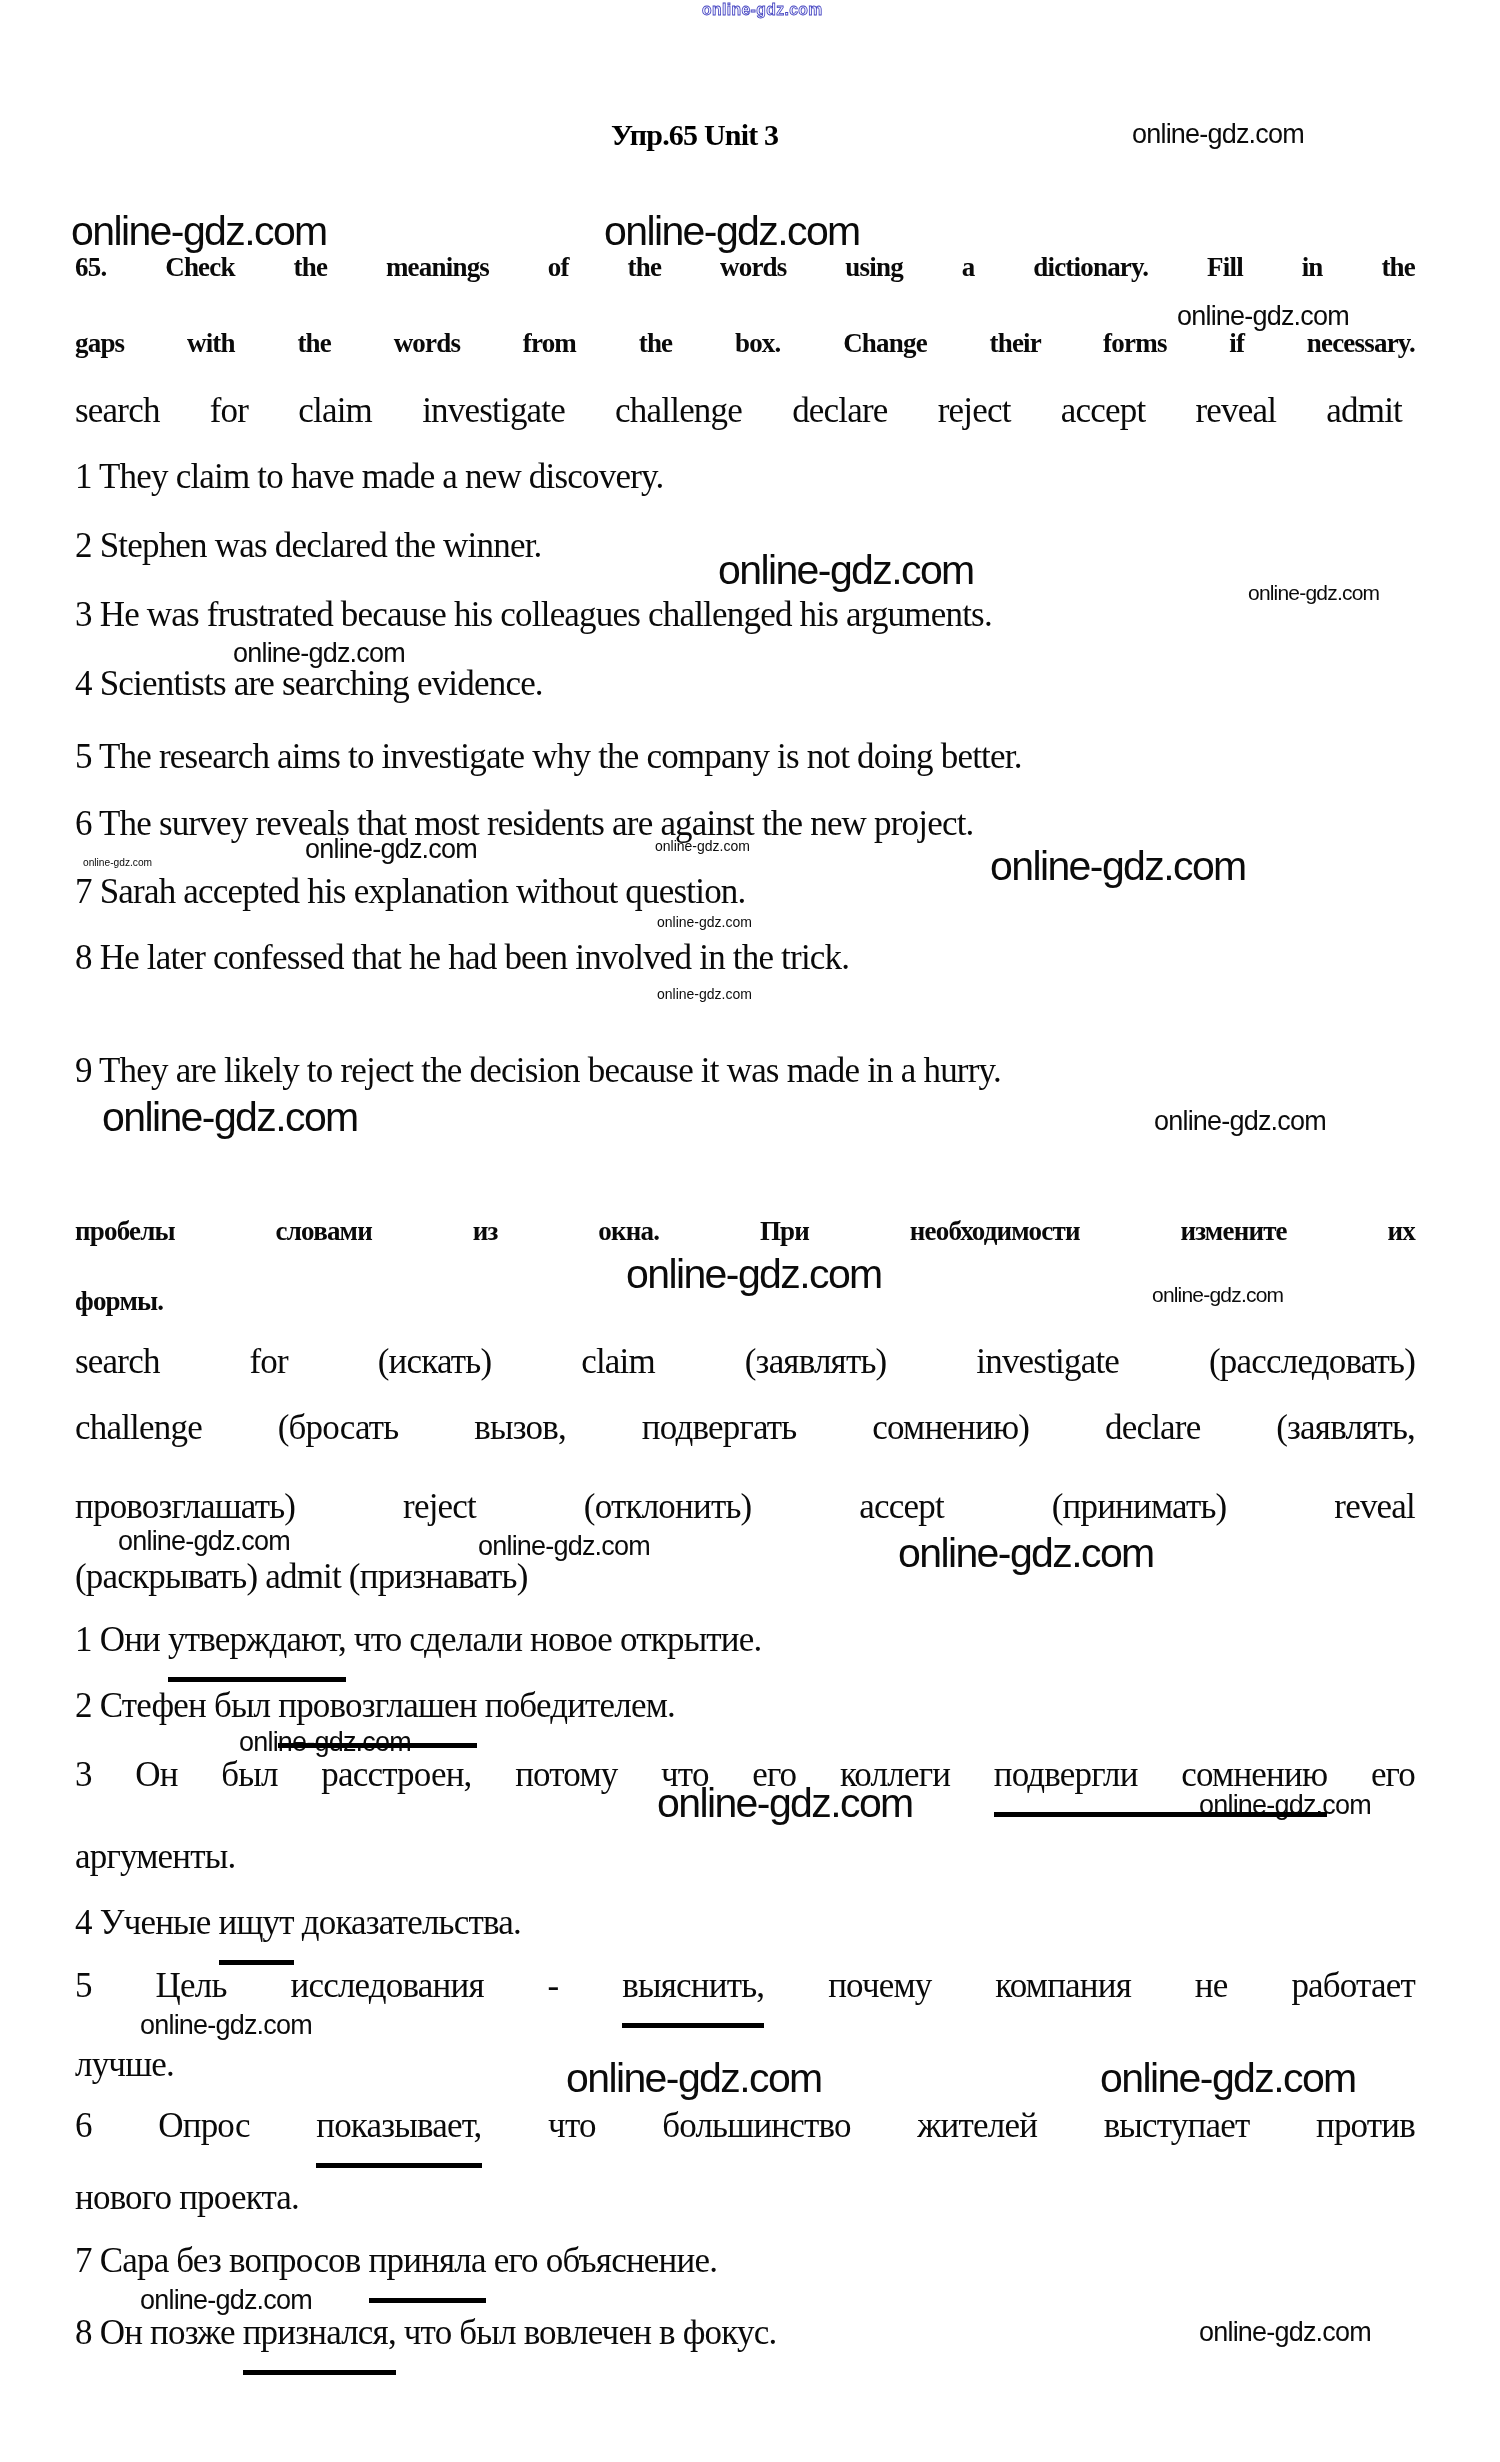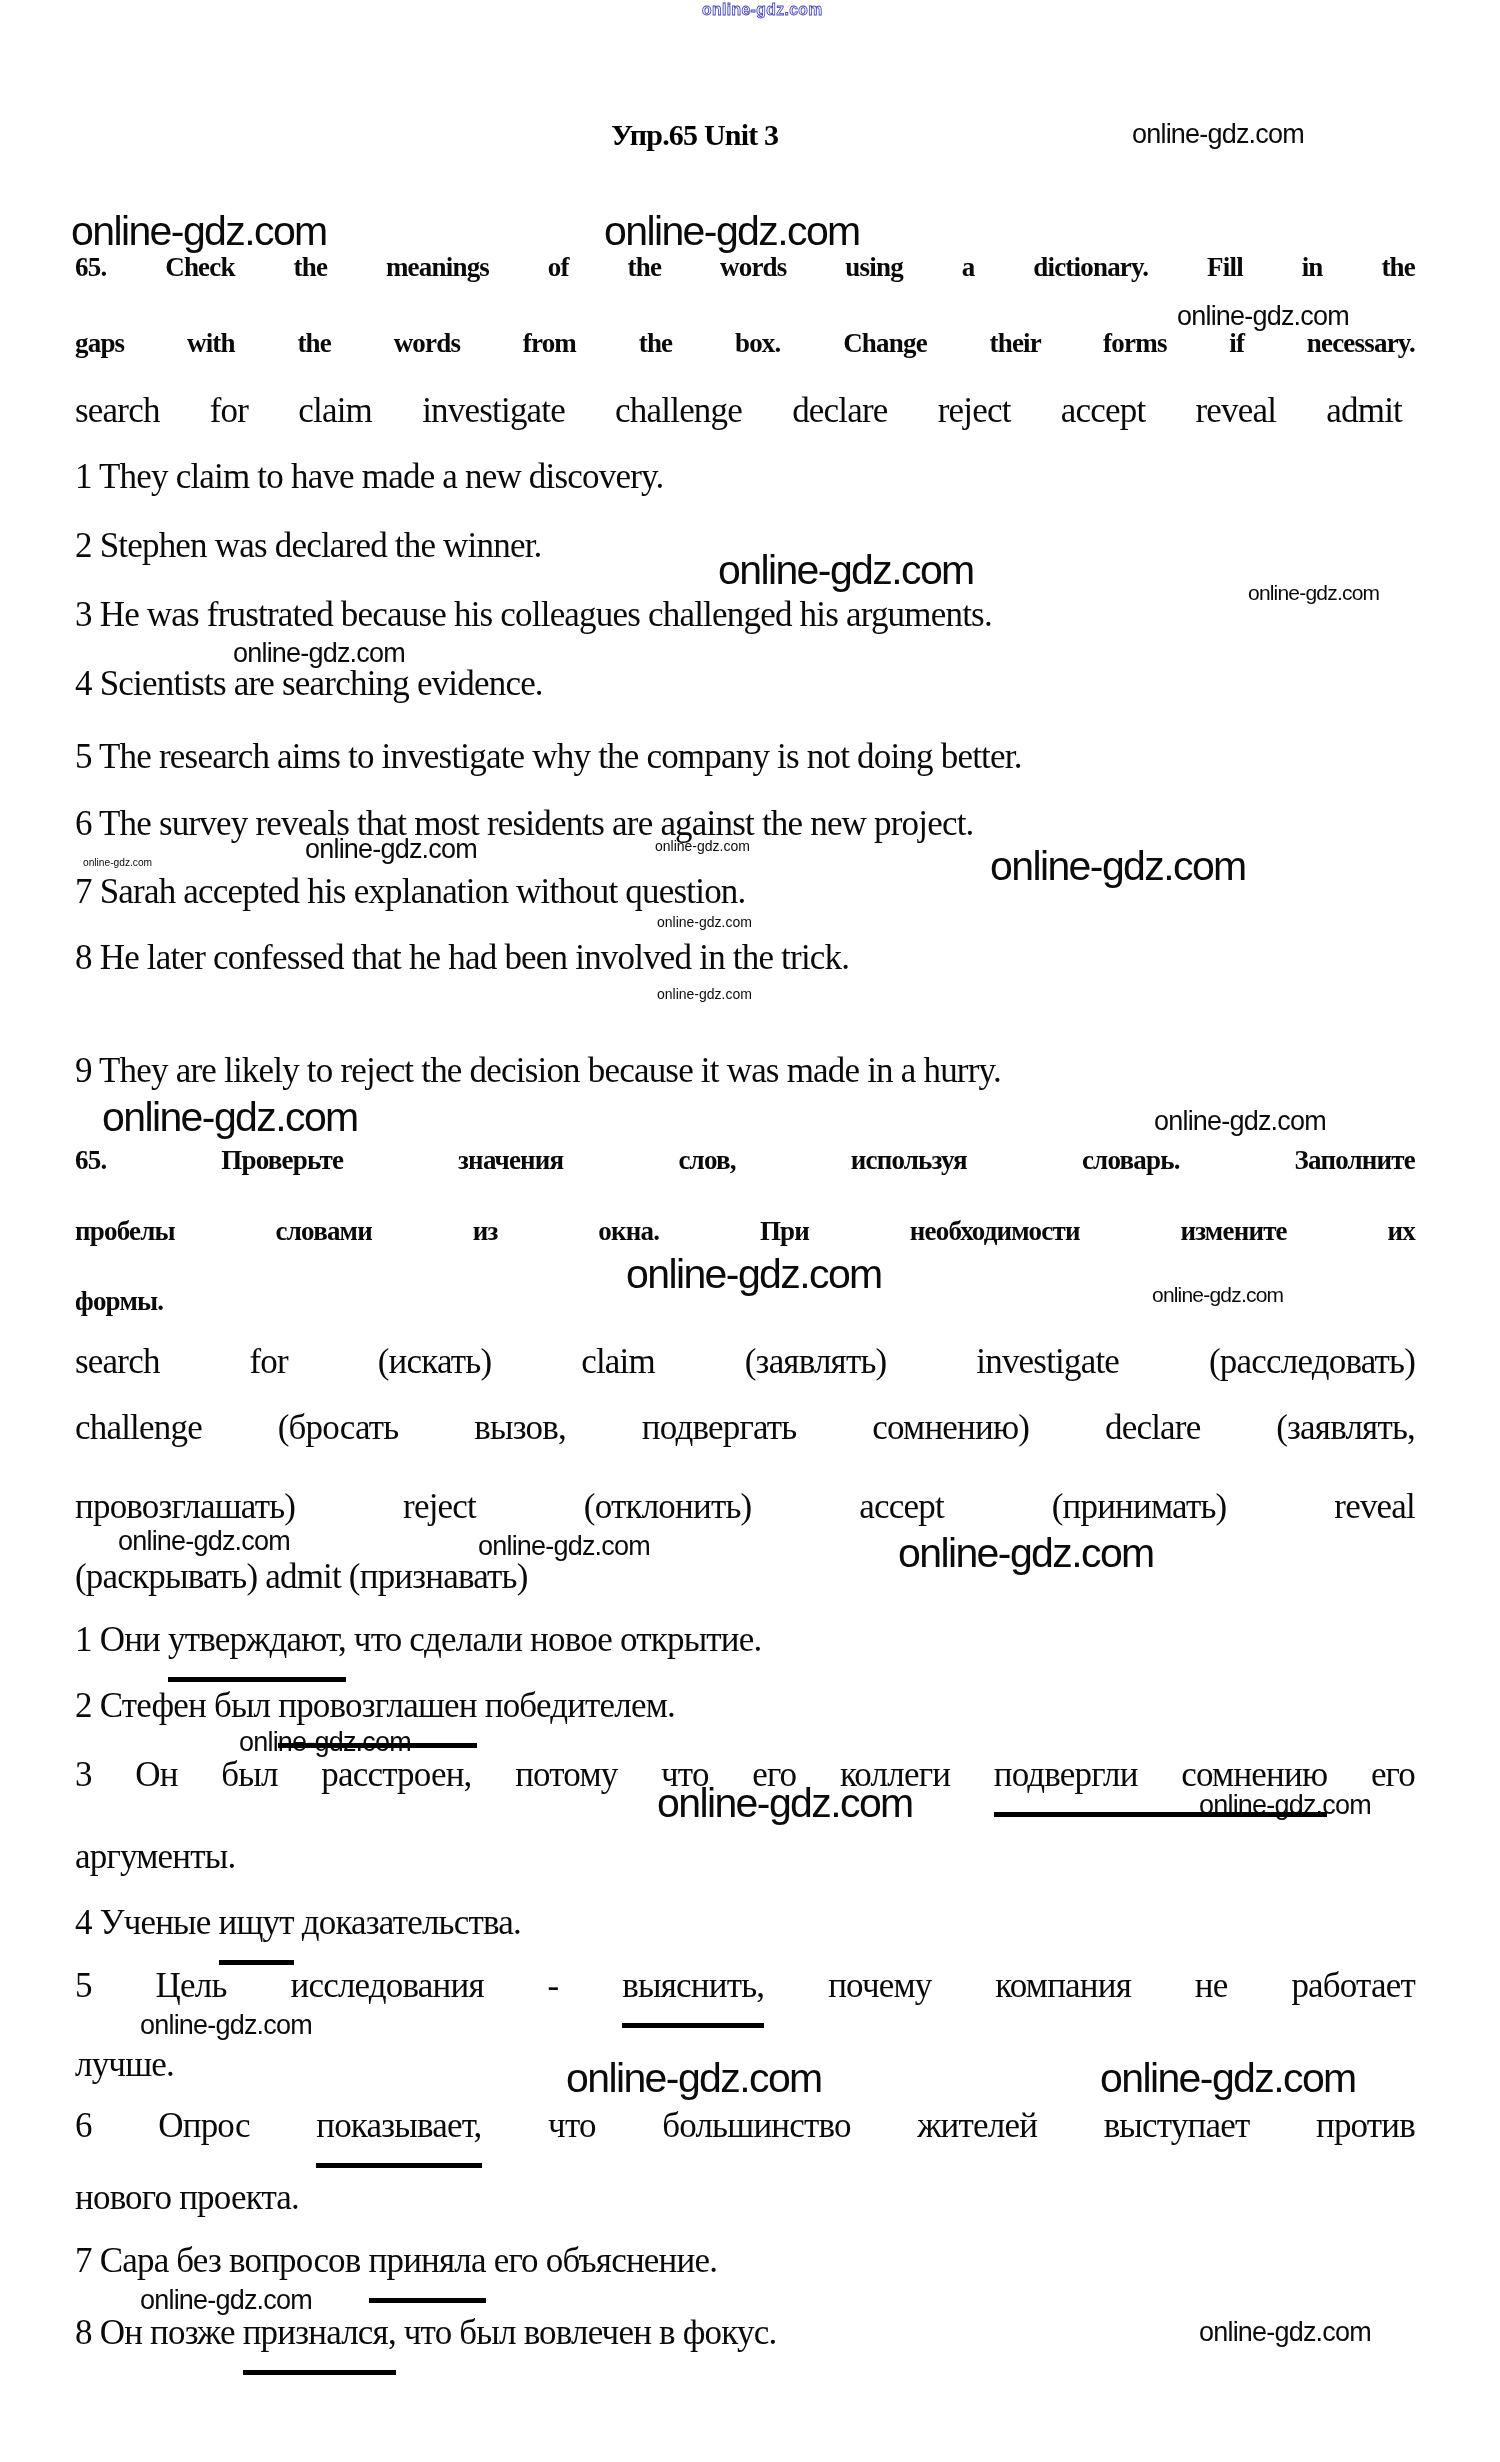--- a/index.html
+++ b/index.html
@@ -107,21 +107,20 @@
   <div class="line" style="top:459px;">1 They claim to have made a new discovery.</div>
   <div class="line" style="top:528px;">2 Stephen was declared the winner.</div>
   <div class="line" style="top:597px;">3 He was frustrated because his colleagues challenged his arguments.</div>
   <div class="line" style="top:666px;">4 Scientists are searching evidence.</div>
   <div class="line" style="top:739px;">5 The research aims to investigate why the company is not doing better.</div>
   <div class="line" style="top:806px;">6 The survey reveals that most residents are against the new project.</div>
   <div class="line" style="top:874px;">7 Sarah accepted his explanation without question.</div>
   <div class="line" style="top:940px;">8 He later confessed that he had been involved in the trick.</div>
   <div class="line" style="top:1053px;text-align:right;">9 They are likely to reject the decision because it was made in a hurry.</div>
 
-  <div class="line b just" style="top:1146px;">65. Проверьте значения слов, используя словарь. Заполните</div>
   <div class="line b just" style="top:1217px;">пробелы словами из окна. При необходимости измените их</div>
   <div class="line b" style="top:1287px;">формы.</div>
 
   <div class="line just" style="top:1344px;">search for (искать) claim (заявлять) investigate (расследовать)</div>
   <div class="line just" style="top:1410px;">challenge (бросать вызов, подвергать сомнению) declare (заявлять,</div>
   <div class="line just" style="top:1489px;">провозглашать) reject (отклонить) accept (принимать) reveal</div>
   <div class="line" style="top:1559px;">(раскрывать) admit (признавать)</div>
 
   <div class="line" style="top:1622px;"><span>1 Они </span><span class="u">утверждают,</span><span> что сделали новое открытие.</span></div>
 

